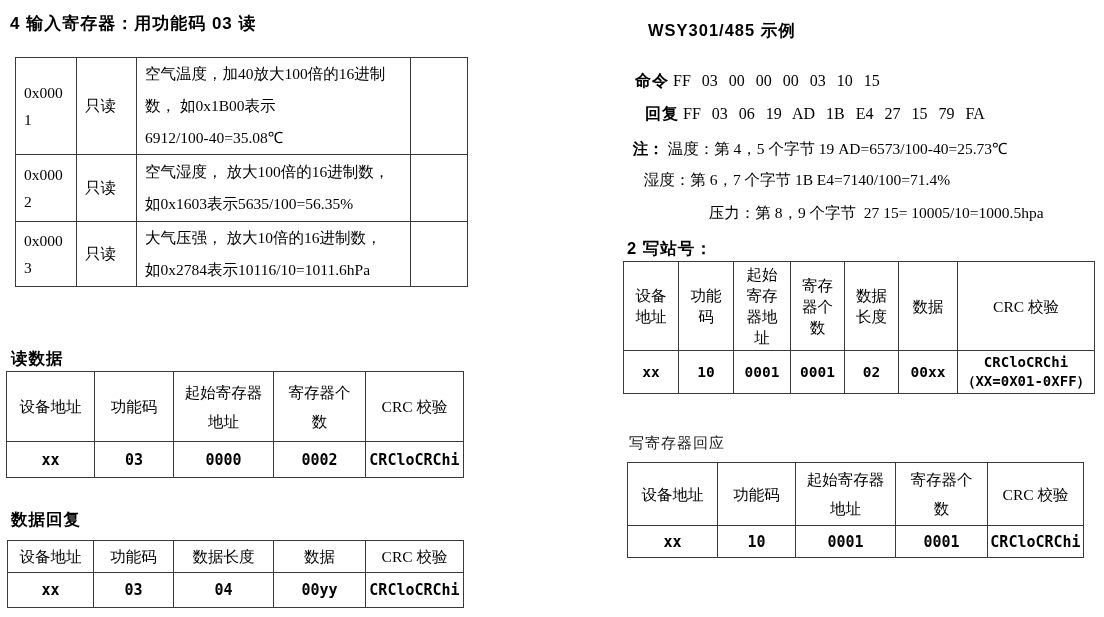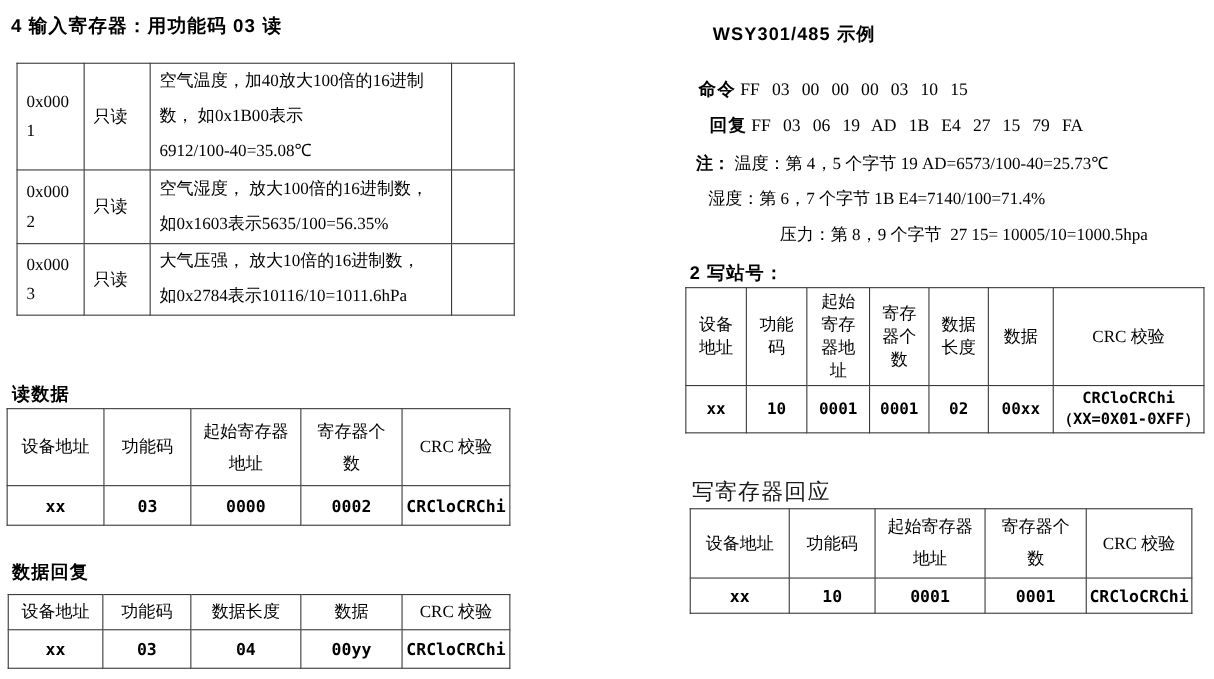--- a/index.html
+++ b/index.html
@@ -16,21 +16,21 @@
   .h-bold {
     font-family: "Liberation Sans", sans-serif;
     font-weight: bold;
     font-size: 16.5px;
     color: #000;
     letter-spacing: 1px;
   }
   .h-reg {
     font-family: "Liberation Serif", serif;
     font-weight: normal;
-    font-size: 20px;
+    font-size: 15px;
     color: #1a1a1a;
     letter-spacing: 1px;
   }
 
   table {
     border-collapse: collapse;
     table-layout: fixed;
   }
   td {
     border: 1.5px solid #3a3a3a;

